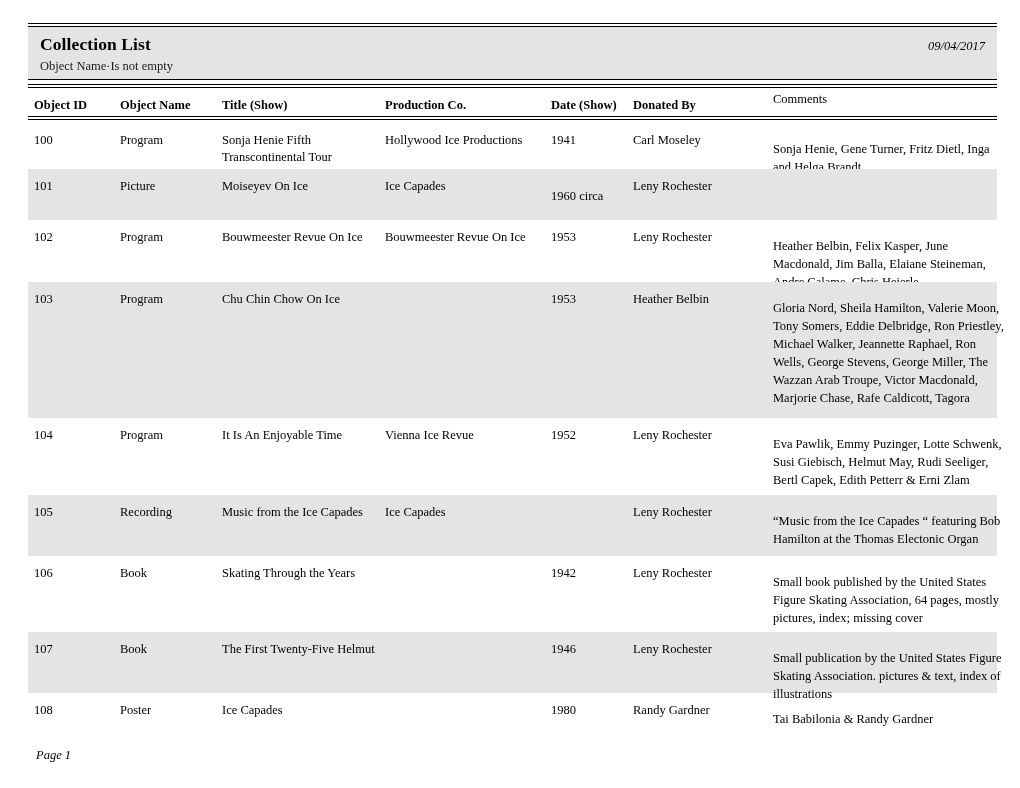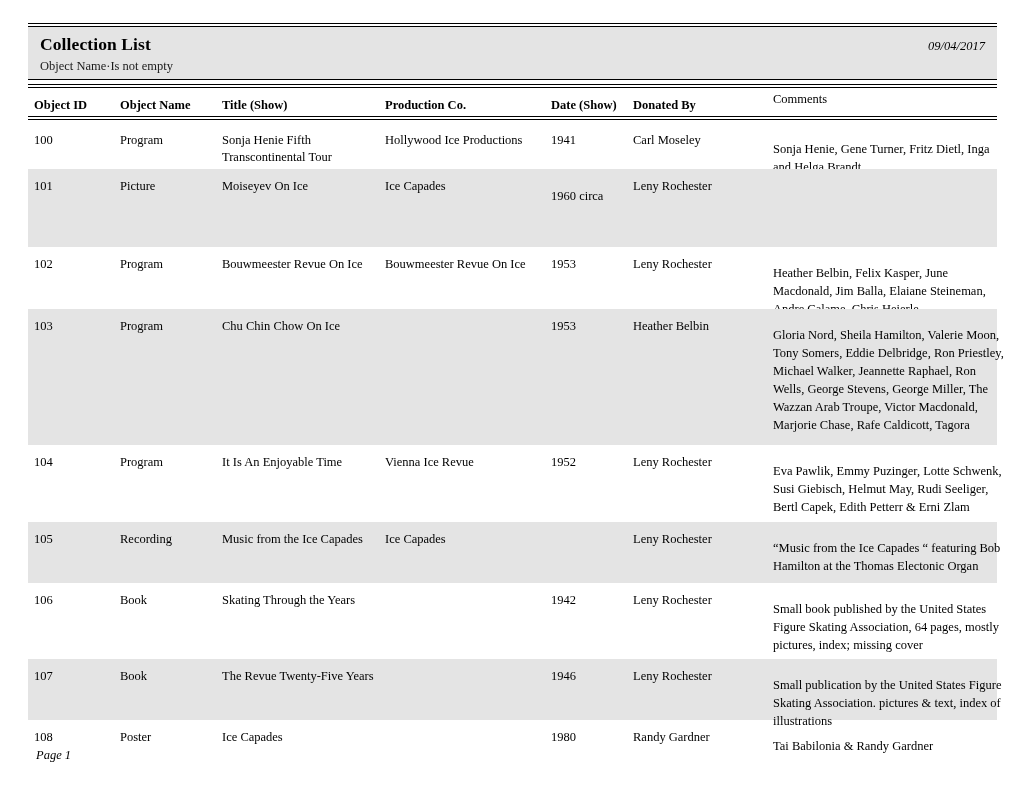--- a/index.html
+++ b/index.html
@@ -177,21 +177,21 @@
   <div class="rows" id="rows-container">
       <div class="row" style="height: 46px;">
         <div class="cell c-id" style="top: 9px;">100</div>
         <div class="cell c-name" style="top: 9px;">Program</div>
         <div class="cell c-title" style="top: 9px;">Sonja Henie Fifth Transcontinental Tour</div>
         <div class="cell c-prod" style="top: 9px;">Hollywood Ice Productions</div>
         <div class="cell c-date" style="top: 9px;">1941</div>
         <div class="cell c-don" style="top: 9px;">Carl Moseley</div>
         <div class="cell c-com comments" style="top: 17px;">Sonja Henie, Gene Turner, Fritz Dietl, Inga and Helga Brandt</div>
       </div>
-      <div class="row shaded" style="height: 78px;">
+      <div class="row shaded" style="height: 51px;">
         <div class="cell c-id" style="top: 9px;">101</div>
         <div class="cell c-name" style="top: 9px;">Picture</div>
         <div class="cell c-title" style="top: 9px;">Moiseyev On Ice</div>
         <div class="cell c-prod" style="top: 9px;">Ice Capades</div>
         <div class="cell c-date" style="top: 19px;">1960 circa</div>
         <div class="cell c-don" style="top: 9px;">Leny Rochester</div>
       </div>
       <div class="row" style="height: 62px;">
         <div class="cell c-id" style="top: 9px;">102</div>
         <div class="cell c-name" style="top: 9px;">Program</div>
@@ -233,21 +233,21 @@
         <div class="cell c-name" style="top: 9px;">Book</div>
         <div class="cell c-title" style="top: 9px;">Skating Through the Years</div>
         <div class="cell c-prod" style="top: 9px;"></div>
         <div class="cell c-date" style="top: 9px;">1942</div>
         <div class="cell c-don" style="top: 9px;">Leny Rochester</div>
         <div class="cell c-com comments" style="top: 17px;">Small book published by the United States Figure Skating Association, 64 pages, mostly pictures, index; missing cover</div>
       </div>
       <div class="row shaded" style="height: 61px;">
         <div class="cell c-id" style="top: 9px;">107</div>
         <div class="cell c-name" style="top: 9px;">Book</div>
-        <div class="cell c-title" style="top: 9px;">The Revue Twenty-Five Years</div>
+        <div class="cell c-title" style="top: 9px;">The First Twenty-Five Helmut</div>
         <div class="cell c-prod" style="top: 9px;"></div>
         <div class="cell c-date" style="top: 9px;">1946</div>
         <div class="cell c-don" style="top: 9px;">Leny Rochester</div>
         <div class="cell c-com comments" style="top: 17px;">Small publication by the United States Figure Skating Association. pictures &amp; text, index of illustrations</div>
       </div>
       <div class="row" style="height: 42px;">
         <div class="cell c-id" style="top: 9px;">108</div>
         <div class="cell c-name" style="top: 9px;">Poster</div>
         <div class="cell c-title" style="top: 9px;">Ice Capades</div>
         <div class="cell c-prod" style="top: 9px;"></div>

